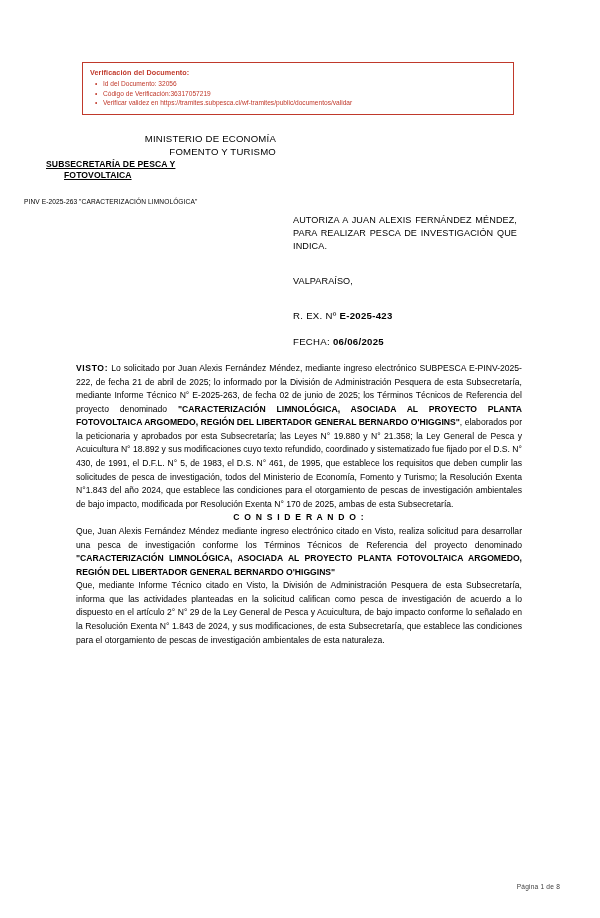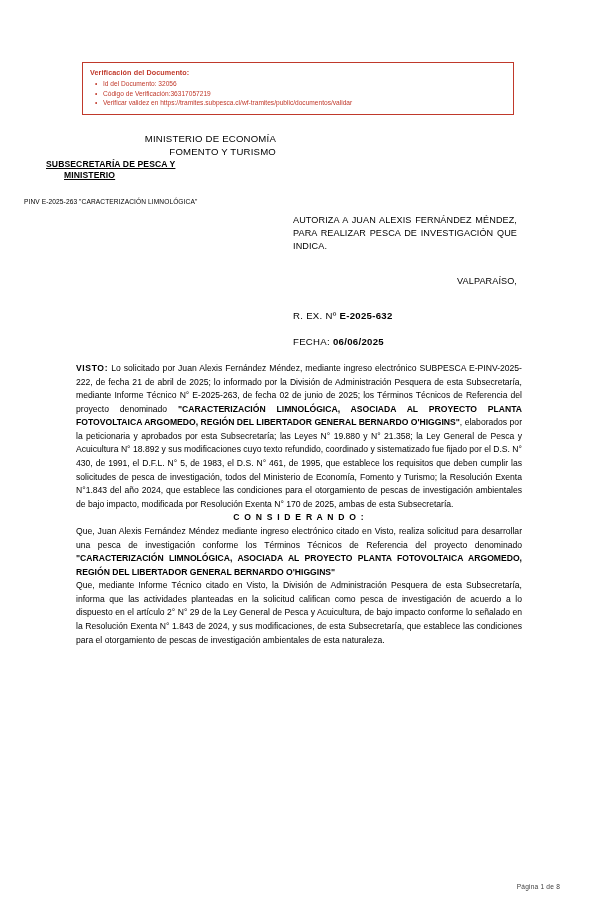--- a/index.html
+++ b/index.html
@@ -106,21 +106,20 @@
     font-size: 9.1px;
     line-height: 1.45;
     text-align: justify;
     text-align-last: left;
     letter-spacing: 0.1px;
   }
   .valparaiso {
     margin-top: 22px;
     font-size: 9.1px;
     letter-spacing: 0.1px;
-    text-align: right;
   }
   .rex {
     margin-top: 24px;
     font-size: 9.6px;
     letter-spacing: 0.3px;
   }
   .rex b { font-weight: bold; }
   .fecha {
     margin-top: 15px;
     font-size: 9.6px;
@@ -188,30 +187,30 @@
       <li>Código de Verificación:36317057219</li>
       <li>Verificar validez en https://tramites.subpesca.cl/wf-tramites/public/documentos/validar</li>
     </ul>
   </div>
 
   <div class="ministry">
     <div class="ministry-line">MINISTERIO DE ECONOMÍA</div>
     <div class="ministry-line">FOMENTO Y TURISMO</div>
     <div class="subsec">
       <span>SUBSECRETARÍA DE PESCA Y</span>
-      <span class="l2">MINISTERIO</span>
+      <span class="l2">FOTOVOLTAICA</span>
     </div>
   </div>
   <div class="pinv-ref">PINV E-2025-263 "CARACTERIZACIÓN LIMNOLÓGICA"</div>
 
   <div class="right-col">
     <div class="autoriza">AUTORIZA A JUAN ALEXIS FERNÁNDEZ MÉNDEZ, PARA REALIZAR PESCA DE INVESTIGACIÓN QUE INDICA.</div>
     <div class="valparaiso">VALPARAÍSO,</div>
     <div class="rex">
-      <span>R. EX. Nº </span><b>E-2025-632</b>
+      <span>R. EX. Nº </span><b>E-2025-423</b>
     </div>
     <div class="fecha">
       <span>FECHA: </span><b>06/06/2025</b>
     </div>
   </div>
 
   <div class="body-text">
 
     <p class="p-visto indent-first">
       <span class="lead">VISTO:</span><span> Lo solicitado por Juan Alexis Fernández Méndez, mediante ingreso electrónico SUBPESCA E-PINV-2025-222, de fecha 21 de abril de 2025; lo informado por la División de Administración Pesquera de esta Subsecretaría, mediante Informe Técnico N° E-2025-263, de fecha 02 de junio de 2025; los Términos Técnicos de Referencia del proyecto denominado </span><span class="quoted">"CARACTERIZACIÓN LIMNOLÓGICA, ASOCIADA AL PROYECTO PLANTA FOTOVOLTAICA ARGOMEDO, REGIÓN DEL LIBERTADOR GENERAL BERNARDO O'HIGGINS"</span><span>, elaborados por la peticionaria y aprobados por esta Subsecretaría; las Leyes N° 19.880 y N° 21.358; la Ley General de Pesca y Acuicultura N° 18.892 y sus modificaciones cuyo texto refundido, coordinado y sistematizado fue fijado por el D.S. N° 430, de 1991, el D.F.L. N° 5, de 1983, el D.S. N° 461, de 1995, que establece los requisitos que deben cumplir las solicitudes de pesca de investigación, todos del Ministerio de Economía, Fomento y Turismo; la Resolución Exenta N°1.843 del año 2024, que establece las condiciones para el otorgamiento de pescas de investigación ambientales de bajo impacto, modificada por Resolución Exenta N° 170 de 2025, ambas de esta Subsecretaría.</span>

